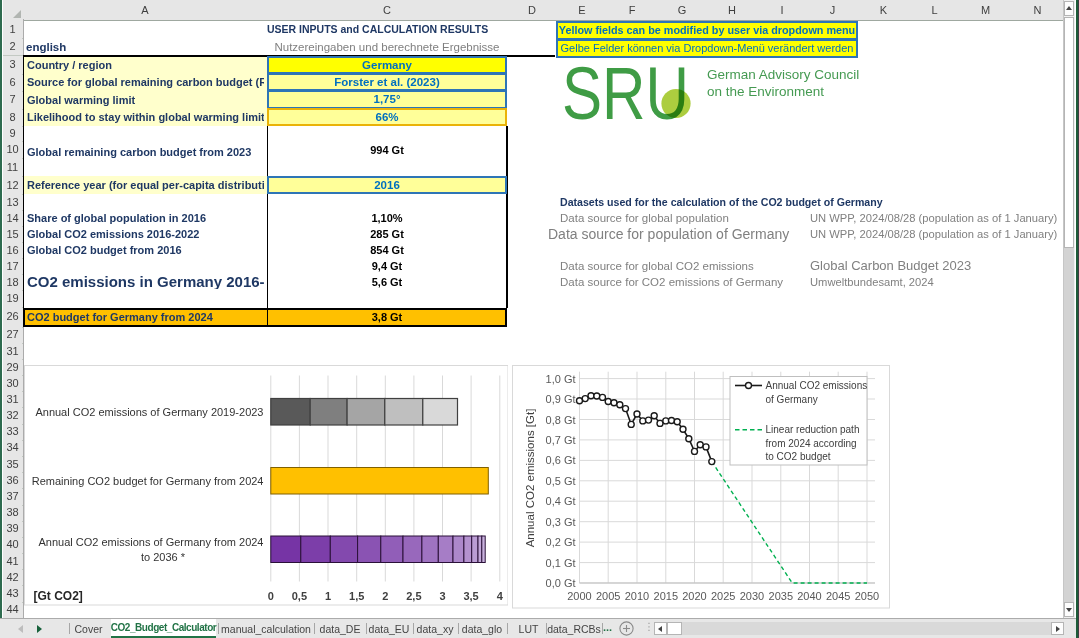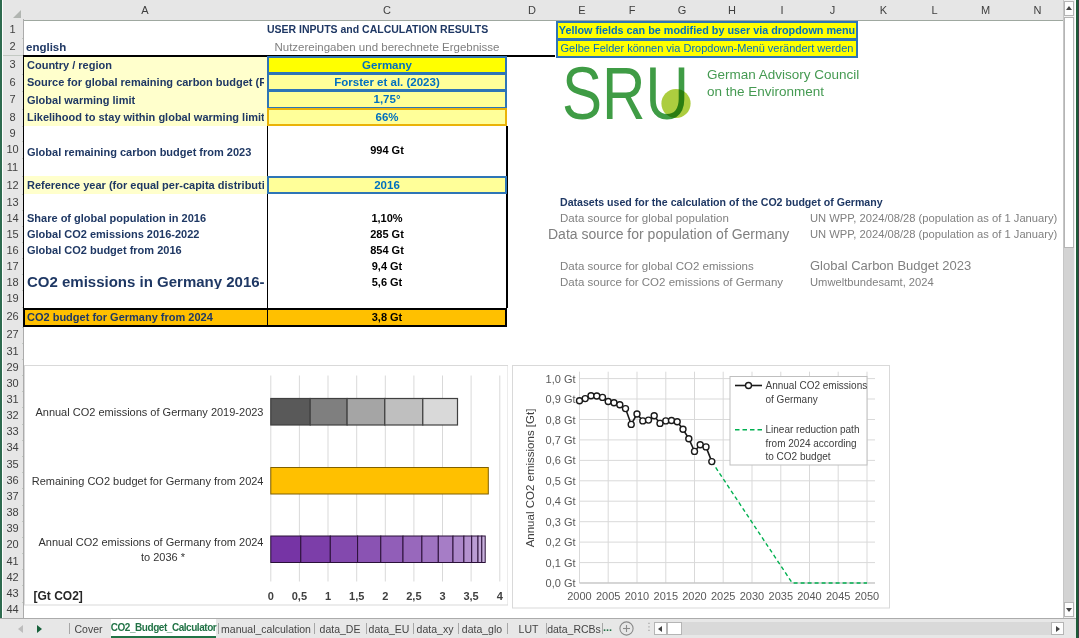--- a/index.html
+++ b/index.html
@@ -99,21 +99,21 @@
 <div class="hdr ct" style="left:3px;top:456.0px;width:19px;height:15.199999999999989px">35</div>
 <div class="abs" style="left:3px;top:472.2px;width:20px;height:1px;background:#c3c9c3"></div>
 <div class="hdr ct" style="left:3px;top:472.2px;width:19px;height:15.100000000000023px">36</div>
 <div class="abs" style="left:3px;top:488.3px;width:20px;height:1px;background:#c3c9c3"></div>
 <div class="hdr ct" style="left:3px;top:488.3px;width:19px;height:15.199999999999989px">37</div>
 <div class="abs" style="left:3px;top:504.5px;width:20px;height:1px;background:#c3c9c3"></div>
 <div class="hdr ct" style="left:3px;top:504.5px;width:19px;height:15.200000000000045px">38</div>
 <div class="abs" style="left:3px;top:520.7px;width:20px;height:1px;background:#c3c9c3"></div>
 <div class="hdr ct" style="left:3px;top:520.7px;width:19px;height:15.199999999999932px">39</div>
 <div class="abs" style="left:3px;top:536.9px;width:20px;height:1px;background:#c3c9c3"></div>
-<div class="hdr ct" style="left:3px;top:536.9px;width:19px;height:15.100000000000023px">20</div>
+<div class="hdr ct" style="left:3px;top:536.9px;width:19px;height:15.100000000000023px">40</div>
 <div class="abs" style="left:3px;top:553.0px;width:20px;height:1px;background:#c3c9c3"></div>
 <div class="hdr ct" style="left:3px;top:553.0px;width:19px;height:15.200000000000045px">41</div>
 <div class="abs" style="left:3px;top:569.2px;width:20px;height:1px;background:#c3c9c3"></div>
 <div class="hdr ct" style="left:3px;top:569.2px;width:19px;height:15.199999999999932px">42</div>
 <div class="abs" style="left:3px;top:585.4px;width:20px;height:1px;background:#c3c9c3"></div>
 <div class="hdr ct" style="left:3px;top:585.4px;width:19px;height:15.200000000000045px">43</div>
 <div class="abs" style="left:3px;top:601.6px;width:20px;height:1px;background:#c3c9c3"></div>
 <div class="hdr ct" style="left:3px;top:601.6px;width:19px;height:15.199999999999932px">44</div>
 <div class="abs" style="left:3px;top:617.8px;width:20px;height:1px;background:#c3c9c3"></div>
 <div class="abs" style="left:24px;top:56px;width:243px;height:69.5px;background:#ffffcc"></div>

